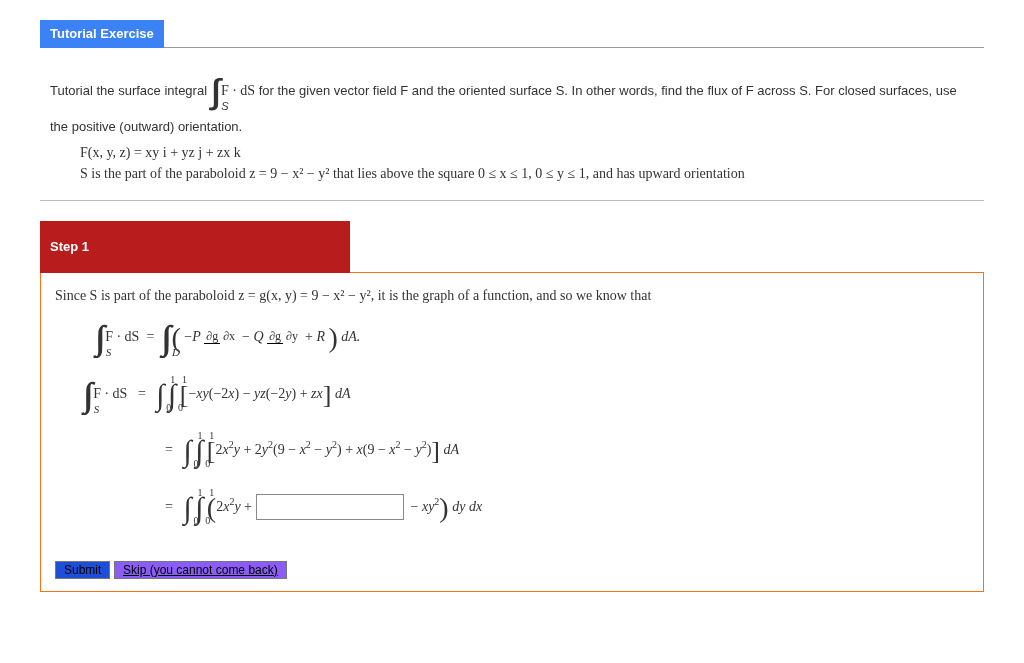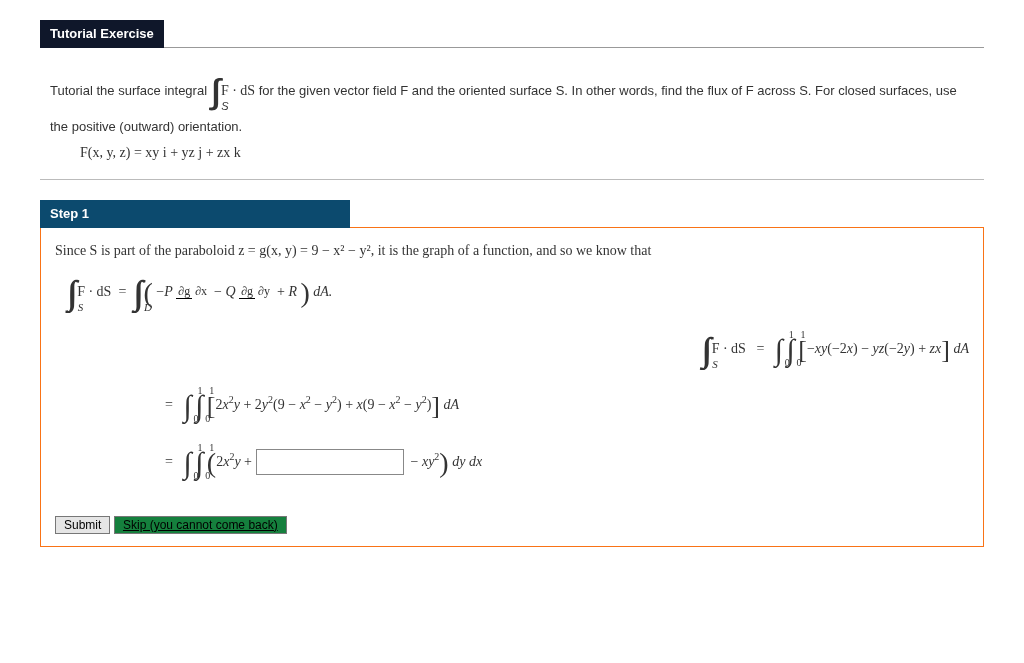--- a/index.html
+++ b/index.html
@@ -8,32 +8,32 @@
     color: #333;
     background: #fff;
     margin: 0;
     padding: 20px 40px;
     line-height: 1.5;
   }
   .section {
     margin-bottom: 20px;
   }
   .banner {
-    background: #0f172a;
+    background: #3b82f6;
     color: #fff;
     font-weight: bold;
     padding: 4px 10px;
     display: inline-block;
     font-size: 13px;
   }
   .banner-wide {
-    background: #0c4a6e;
+    background: #b91c1c;
     color: #fff;
     font-weight: bold;
-    padding: 4px 10px;
+    padding: 16px 10px;
     display: inline-block;
     font-size: 13px;
     min-width: 290px;
   }
   .hr-line {
     border-bottom: 1px solid #999;
     margin-top: -1px;
     margin-bottom: 10px;
   }
   .content-box {
@@ -42,25 +42,25 @@
     margin-top: -1px;
   }
   .problem-body {
     padding: 8px 10px 4px 10px;
     border-bottom: 1px solid #bbb;
   }
   .sub-indent { margin-left: 30px; margin-top: 6px; margin-bottom: 12px; }
   .i { font-style: italic; }
   .b { font-weight: normal; }
   .math-line {
-    margin: 6px 0 6px 12px;
+    margin: 6px 0 6px 40px;
     font-family: 'Times New Roman', serif;
     font-size: 14px;
   }
-  .math-line.eq2 { margin-left: 28px; text-align: right; }
+  .math-line.eq2 { margin-left: 28px; }
   .align-block { margin-left: 110px; font-family:'Times New Roman', serif; font-size:14px; }
   .math {
     font-family: 'Times New Roman', serif;
     font-size: 14px;
   }
   .dint {
     font-size: 34px;
     vertical-align: middle;
     display:inline-block;
     position: relative;
@@ -86,29 +86,29 @@
     border: 1px solid #888;
     background:#fff;
     font-size:13px;
     padding:1px 3px;
   }
   .btn-row { margin-top: 30px; }
   button.submit {
     font-family: inherit;
     font-size: 12px;
     padding: 1px 8px;
-    background:#e5e5e5;
+    background:#1d4ed8;
     border:1px solid #777;
     cursor:pointer;
   }
   button.skip {
     font-family: inherit;
     font-size: 12px;
     padding: 1px 8px;
-    background:#15803d;
+    background:#8b5cf6;
     border:1px solid #777;
     text-decoration: underline;
     cursor:pointer;
   }
   sup { font-size: 10px; }
 </style>
 </head>
 <body>
 
 <div class="section">
@@ -118,20 +118,21 @@
   <div class="problem-body">
     <span>Tutorial the surface integral </span>
     <span class="dint">
       ∫∫<span class="sub">S</span>
     </span>
     <span class="math b"> F · dS </span>
     <span> for the given vector field F and the oriented surface S. In other words, find the flux of F across S. For closed surfaces, use the positive (outward) orientation.</span>
 
     <div class="sub-indent">
       <div class="math b">F(x, y, z) = xy i + yz j + zx k</div>
+      <div class="math">S is the part of the paraboloid  z = 9 − x² − y² that lies above the square 0 ≤ x ≤ 1, 0 ≤ y ≤ 1,  and has upward orientation</div>
     </div>
   </div>
 </div>
 
 <div class="section">
   <div class="banner-wide">Step 1</div>
   <div class="content-box">
 
     <div class="math">Since S is part of the paraboloid  z = g(x, y) = 9 − x² − y²,  it is the graph of a function, and so we know that</div>
 

